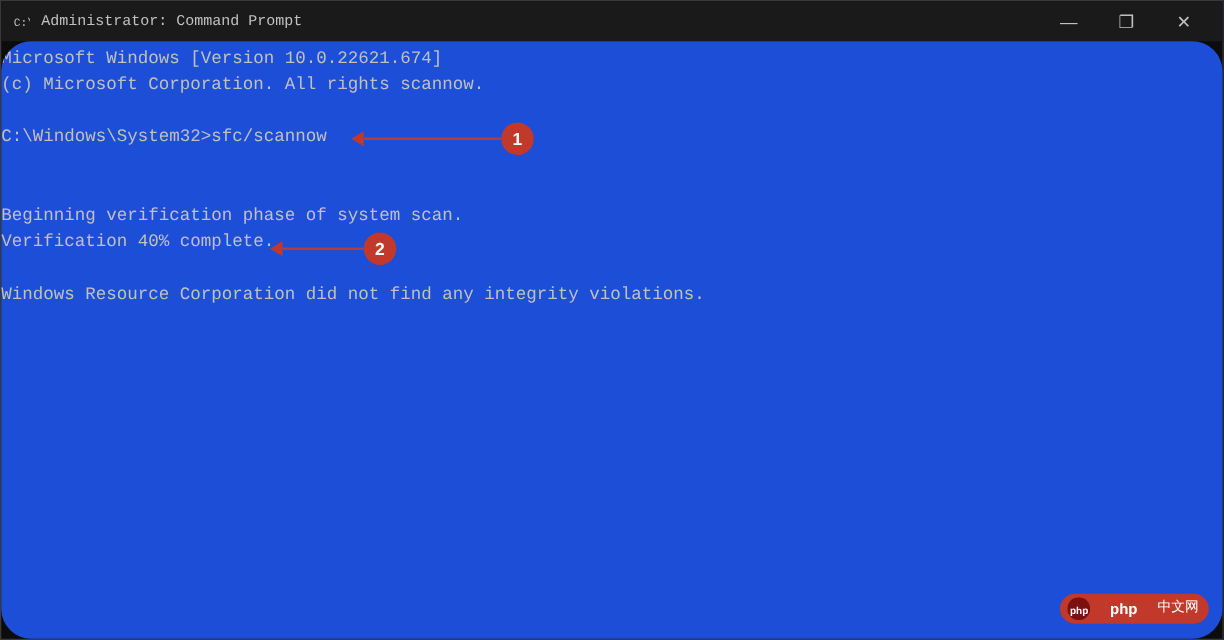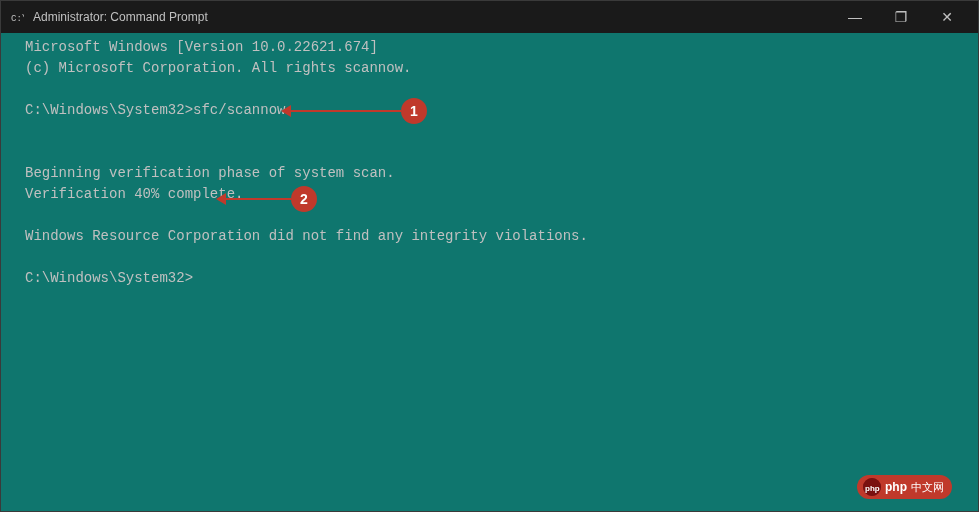--- a/index.html
+++ b/index.html
@@ -41,21 +41,21 @@
 
     .title-bar-icon svg {
       width: 14px;
       height: 14px;
     }
 
     .title-bar-text {
       flex: 1;
       color: #c0c0c0;
       font-size: 12px;
-      font-family: Liberation Sans, sans-serif;
+      font-family: Liberation Mono, monospace;
     }
 
     .title-bar-controls {
       display: flex;
       gap: 0;
     }
 
     .title-btn {
       width: 46px;
       height: 32px;
@@ -65,27 +65,28 @@
       font-size: 14px;
       cursor: pointer;
       display: flex;
       align-items: center;
       justify-content: center;
       font-family: 'Segoe UI', Arial, sans-serif;
     }
 
     .console-area {
       flex: 1;
-      background: #0f766e;
-      padding: 4px 24px;
+      background: #1d4ed8;
+      padding: 4px 0;
       color: #c0c0c0;
       font-size: 14px;
       line-height: 1.5;
       position: relative;
       overflow: hidden;
+      border-radius: 24px;
     }
 
     .console-line {
       white-space: pre;
       display: block;
       min-height: 21px;
     }
 
     .annotation-badge {
       width: 26px;
@@ -98,40 +99,40 @@
       display: flex;
       align-items: center;
       justify-content: center;
       font-family: Arial, sans-serif;
       flex-shrink: 0;
     }
 
     .watermark {
       position: absolute;
       bottom: 12px;
-      right: 26px;
+      right: 11px;
       display: flex;
       align-items: center;
       background: #c0392b;
       border-radius: 16px;
       padding: 3px 8px 3px 6px;
-      gap: 4px;
+      gap: 16px;
     }
 
     .watermark-php {
       color: white;
       font-size: 12px;
       font-weight: bold;
       font-family: Arial, sans-serif;
     }
 
     .watermark-cn {
       color: white;
       font-size: 11px;
-      font-family: Liberation Serif, serif;
+      font-family: Liberation Mono, monospace;
     }
 
     .watermark-logo {
       width: 18px;
       height: 18px;
       border-radius: 50%;
       background: #8a1a1a;
       display: flex;
       align-items: center;
       justify-content: center;
@@ -165,21 +166,20 @@
     <span class="console-line">(c) Microsoft Corporation. All rights scannow.</span>
     <span class="console-line"></span>
     <span class="console-line">C:\Windows\System32&gt;sfc/scannow</span>
     <span class="console-line"></span>
     <span class="console-line"></span>
     <span class="console-line">Beginning verification phase of system scan.</span>
     <span class="console-line">Verification 40% complete.</span>
     <span class="console-line"></span>
     <span class="console-line">Windows Resource Corporation did not find any integrity violations.</span>
     <span class="console-line"></span>
-    <span class="console-line">C:\Windows\System32&gt;</span>
 
     <div style="position:absolute; top: 65px; left: 280px; display:flex; align-items:center;">
 
       <div style="position:relative; width:120px; height:20px; display:flex; align-items:center;">
 
         <div style="width:0;height:0;border-top:6px solid transparent;border-bottom:6px solid transparent;border-right:10px solid #c0392b;"></div>
         <div style="height:2px;flex:1;background:#c0392b;"></div>
       </div>
       <div class="annotation-badge">1</div>
     </div>

